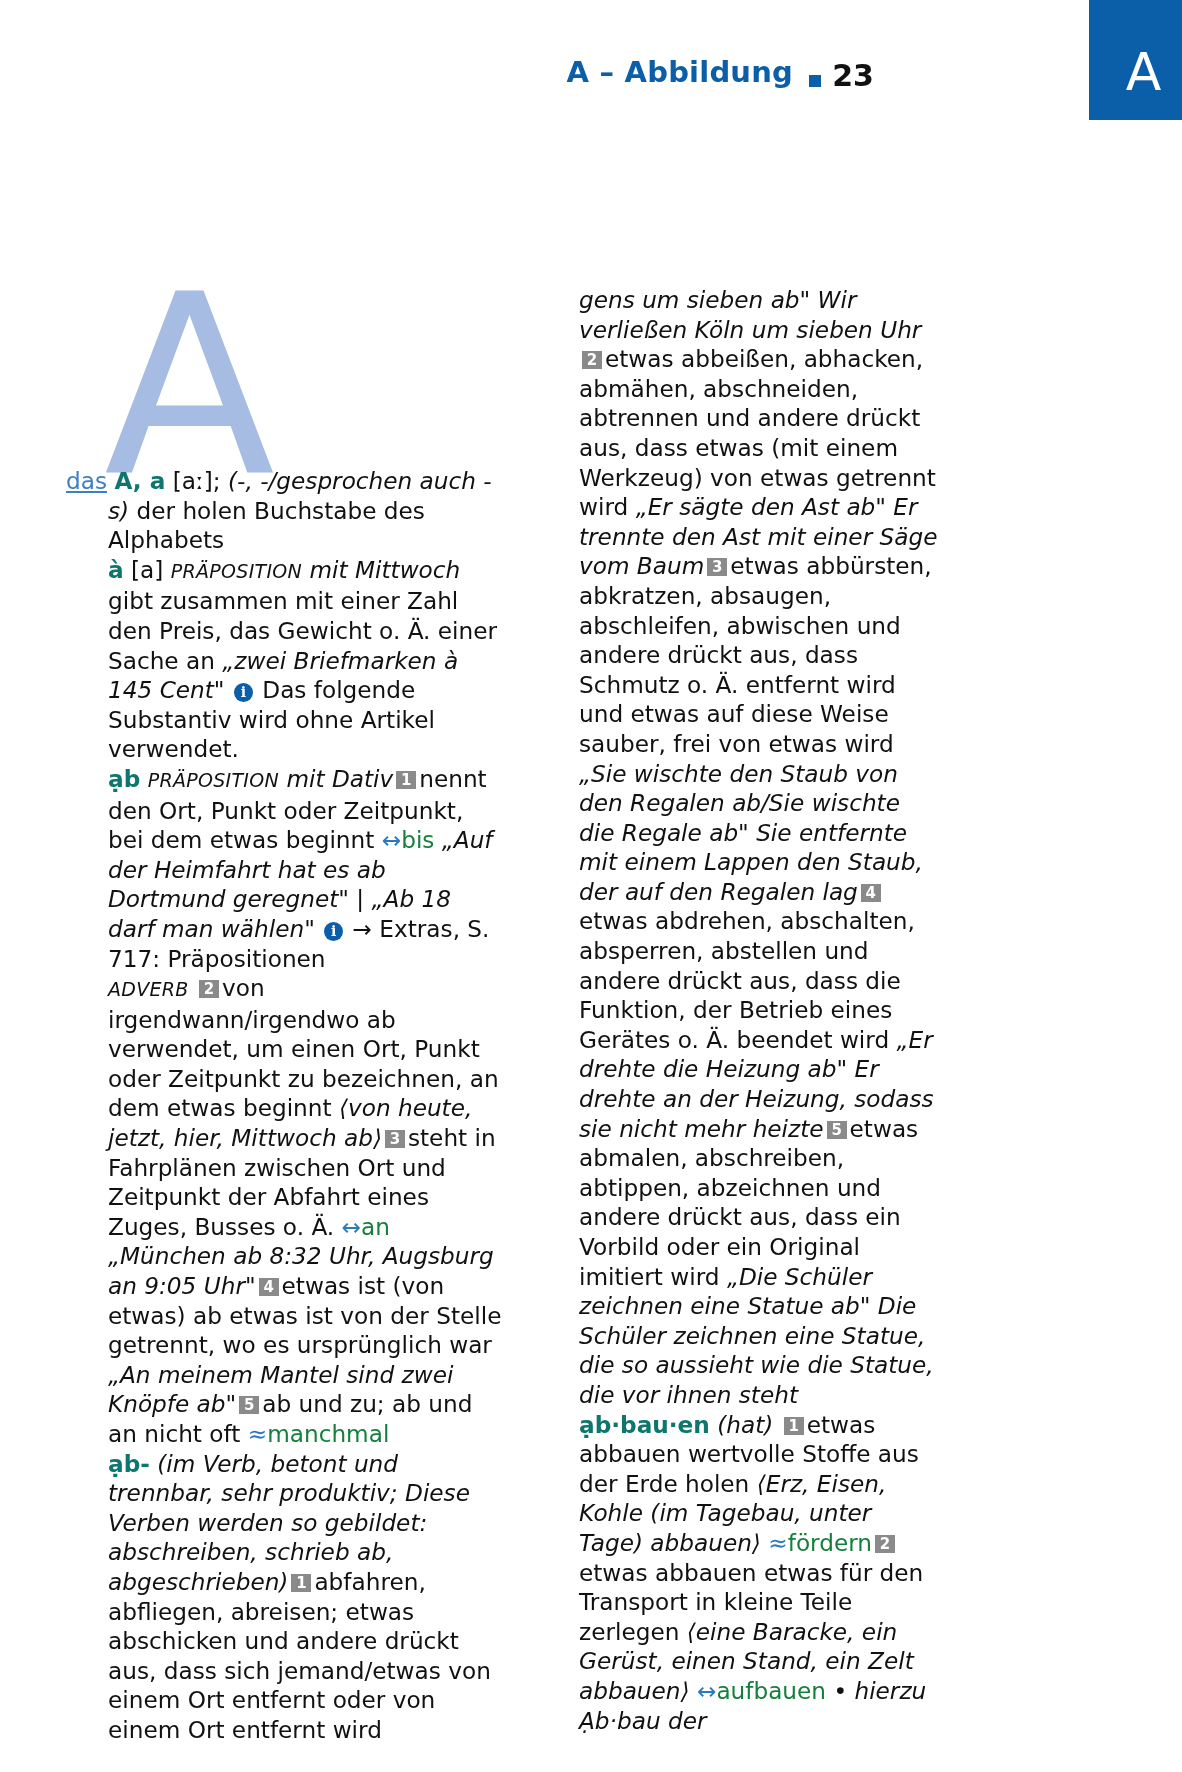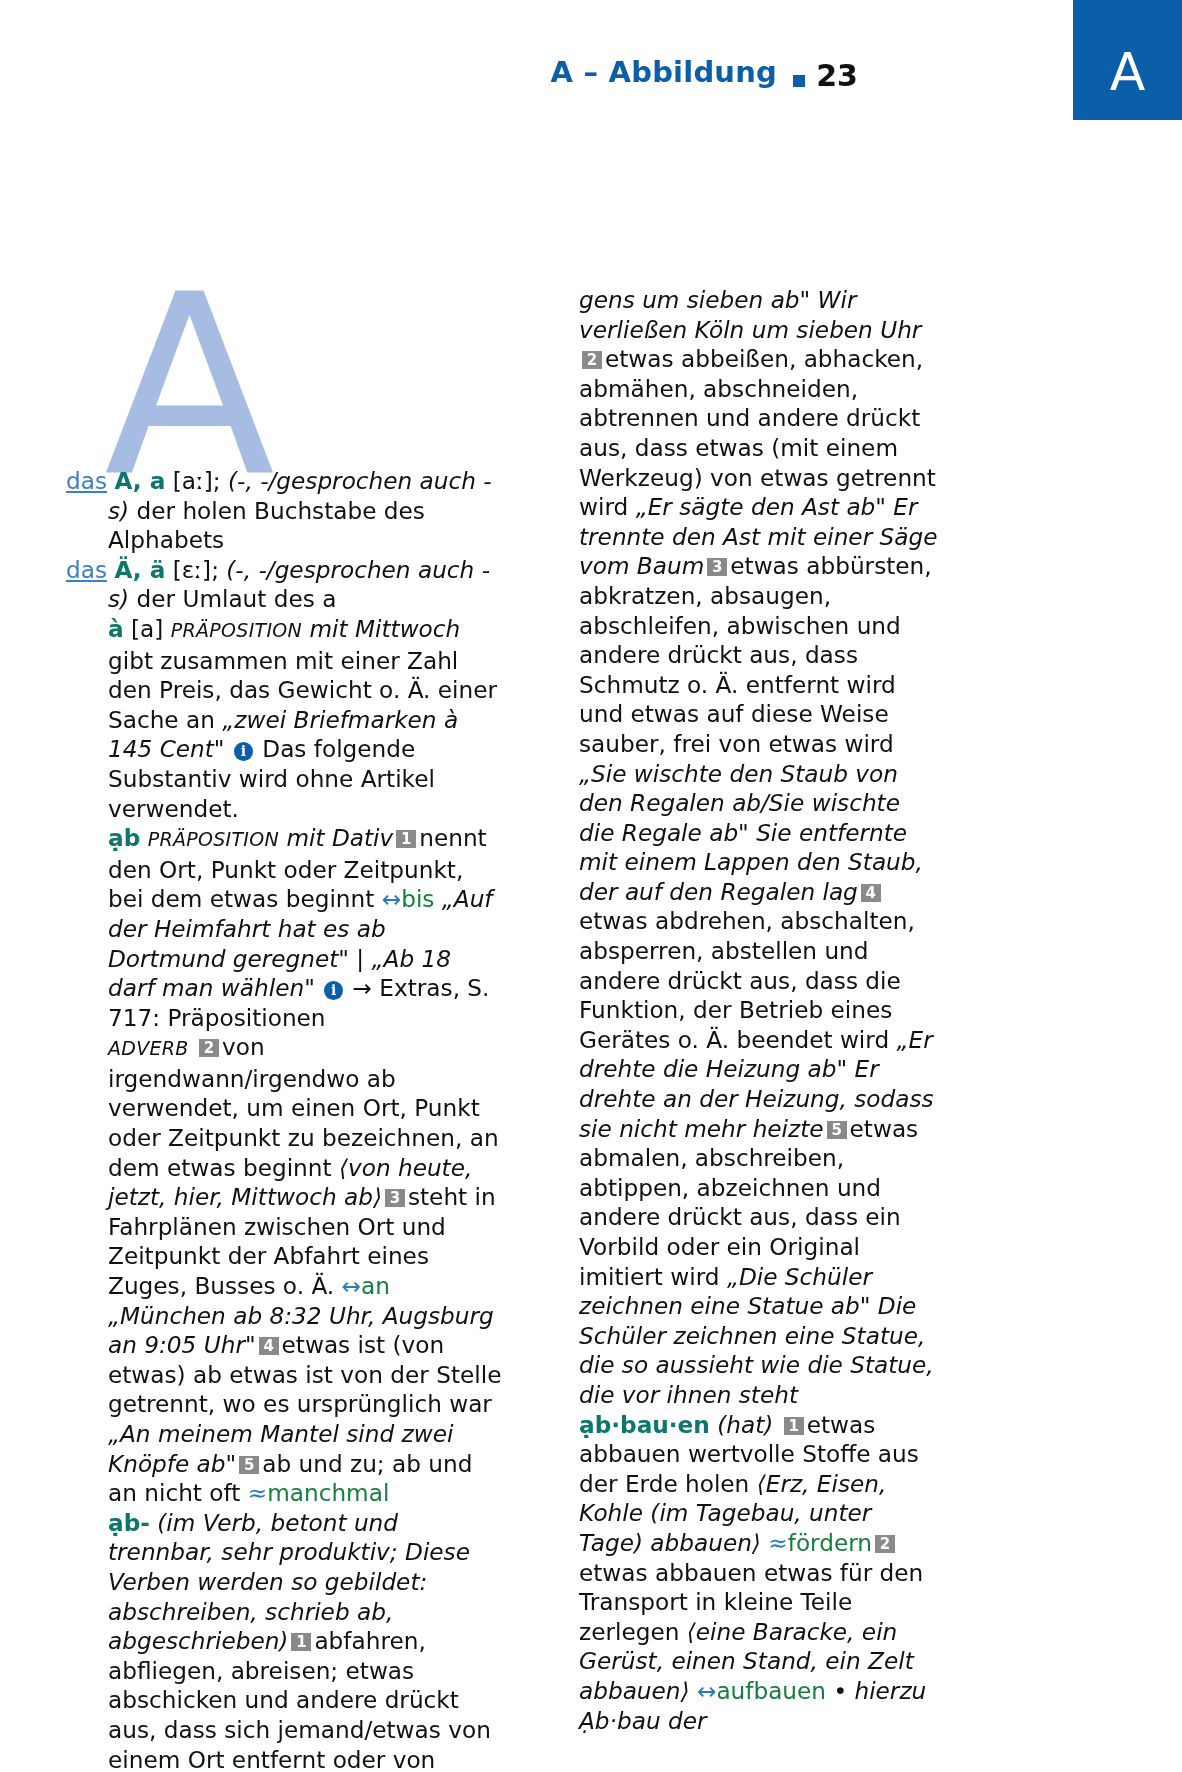--- a/index.html
+++ b/index.html
@@ -8,21 +8,21 @@
     width:1182px;height:1772px;
     background:#ffffff;
     font-family:"DejaVu Sans","Liberation Sans",sans-serif;
     color:#111111;
     position:relative;
     overflow:hidden;
   }
 
   
   .runhead{
-    position:absolute;left:0;top:0;width:1002px;height:130px;
+    position:absolute;left:16px;top:0;width:1002px;height:130px;
   }
   .rh-title{
     position:absolute;right:225px;top:55px;
     font-size:29px;font-weight:bold;color:#0b5ea8;
     letter-spacing:.2px;white-space:nowrap;
   }
   .rh-bullet{
     position:absolute;right:197px;top:75px;
     width:12px;height:12px;background:#0b5ea8;
   }
@@ -114,21 +114,20 @@
     <div class="rh-tab-letter">A</div>
   </div>
 </div>
 
 <div class="biglettermark">A</div>
 
 <div class="col col-left">
 
   <div class="entry block"><span class="art">das</span> <span class="hw">A, a</span> <span class="ipa">[aː]</span>; <span class="i">(-, -/gesprochen auch -s)</span> <span>der holen Buchstabe des Alphabets</span></div>
 
-  <div class="entry block"><span class="art">das</span> <span class="hw">Ä, ä</span> <span class="ipa">[ɛː]</span>; <span class="i">(-, -/gesprochen auch -s)</span> <span>der Umlaut des a</span></div>
 
   <div class="entry cont"><span class="hw">à</span> <span class="ipa">[a]</span> <span class="sc">PRÄPOSITION</span> <span class="i">mit Mittwoch</span> <span>gibt zusammen mit einer Zahl den Preis, das Gewicht o. Ä. einer Sache an</span> <span class="i">„zwei Briefmarken à 145 Cent"</span> <span class="info">i</span> <span>Das folgende Substantiv wird ohne Artikel verwendet.</span></div>
 
   <div class="entry cont"><span class="hw">ạb</span> <span class="sc">PRÄPOSITION</span> <span class="i">mit Dativ</span><span class="sn">1</span><span>nennt den Ort, Punkt oder Zeitpunkt, bei dem etwas beginnt</span> <span class="sym">↔</span><span class="xref">bis</span> <span class="i">„Auf der Heimfahrt hat es ab Dortmund geregnet" | „Ab 18 darf man wählen"</span> <span class="info">i</span> <span class="b">→ Extras, S. 717: Präpositionen</span></div>
 
   <div class="entry cont"><span class="sc">ADVERB</span> <span class="sn">2</span><span class="b">von irgendwann/irgendwo ab</span> <span>verwendet, um einen Ort, Punkt oder Zeitpunkt zu bezeichnen, an dem etwas beginnt</span> <span class="i">⟨von heute, jetzt, hier, Mittwoch ab⟩</span><span class="sn">3</span><span>steht in Fahrplänen zwischen Ort und Zeitpunkt der Abfahrt eines Zuges, Busses o. Ä.</span> <span class="sym">↔</span><span class="xref">an</span> <span class="i">„München ab 8:32 Uhr, Augsburg an 9:05 Uhr"</span><span class="sn">4</span><span class="b">etwas ist (von etwas) ab</span> <span>etwas ist von der Stelle getrennt, wo es ursprünglich war</span> <span class="i">„An meinem Mantel sind zwei Knöpfe ab"</span><span class="sn">5</span><span class="b">ab und zu; ab und an</span> <span>nicht oft</span> <span class="sym">≈</span><span class="xref">manchmal</span></div>
 
   <div class="entry cont"><span class="hw">ạb-</span> <span class="i">(im Verb, betont und trennbar, sehr produktiv; Diese Verben werden so gebildet: abschreiben, schrieb ab, abgeschrieben)</span><span class="sn">1</span><span class="b">abfahren, abfliegen, abreisen; etwas abschicken und andere</span> <span>drückt aus, dass sich jemand/etwas von einem Ort entfernt oder von einem Ort entfernt wird</span> </div>
 
 </div>

